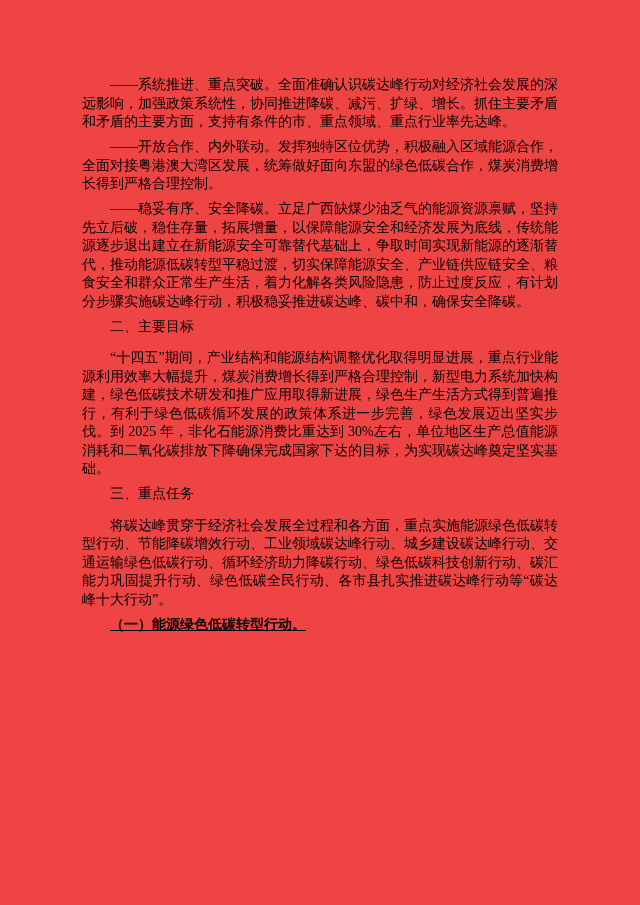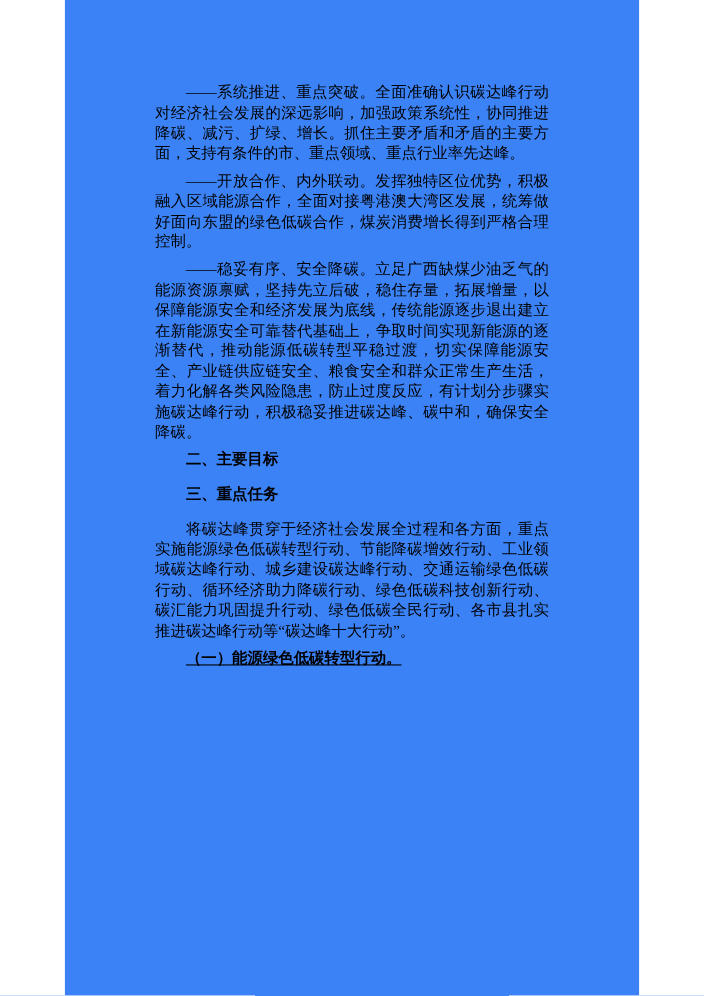--- a/index.html
+++ b/index.html
@@ -1,42 +1,42 @@
 <!DOCTYPE html>
 <html><head>
 <meta charset="utf-8">
 <style>
   html, body {
     margin: 0;
     padding: 0;
     background: #ffffff;
   }
   .page {
-    width: 522px;
+    width: 640px;
     height: 905px;
     margin: 0 auto;
-    background: #3b82f6;
+    background: #ef4444;
     box-sizing: border-box;
     padding: 76px 82px 40px 82px;
     font-family: "Liberation Serif", "DejaVu Serif", serif;
     font-size: 14px;
     line-height: 18.5px;
     color: #000000;
     overflow: hidden;
   }
   .para {
     margin: 0 0 6.5px 0;
     text-indent: 2em;
     text-align: justify;
     word-break: break-all;
   }
   .heading {
     margin: 6px 0 13px 0;
     text-indent: 2em;
-    font-weight: bold;
+    font-weight: normal;
     text-align: justify;
   }
   .subheading {
     margin: 6px 0 0 0;
     text-indent: 2em;
     font-weight: bold;
     text-align: justify;
     text-decoration: underline;
   }
 </style>
@@ -47,20 +47,21 @@
 
   <p class="para">——系统推进、重点突破。全面准确认识碳达峰行动对经济社会发展的深远影响，加强政策系统性，协同推进降碳、减污、扩绿、增长。抓住主要矛盾和矛盾的主要方面，支持有条件的市、重点领域、重点行业率先达峰。</p>
 
 
   <p class="para">——开放合作、内外联动。发挥独特区位优势，积极融入区域能源合作，全面对接粤港澳大湾区发展，统筹做好面向东盟的绿色低碳合作，煤炭消费增长得到严格合理控制。</p>
 
   <p class="para">——稳妥有序、安全降碳。立足广西缺煤少油乏气的能源资源禀赋，坚持先立后破，稳住存量，拓展增量，以保障能源安全和经济发展为底线，传统能源逐步退出建立在新能源安全可靠替代基础上，争取时间实现新能源的逐渐替代，推动能源低碳转型平稳过渡，切实保障能源安全、产业链供应链安全、粮食安全和群众正常生产生活，着力化解各类风险隐患，防止过度反应，有计划分步骤实施碳达峰行动，积极稳妥推进碳达峰、碳中和，确保安全降碳。</p>
 
   <p class="heading">二、主要目标</p>
 
+  <p class="para">“十四五”期间，产业结构和能源结构调整优化取得明显进展，重点行业能源利用效率大幅提升，煤炭消费增长得到严格合理控制，新型电力系统加快构建，绿色低碳技术研发和推广应用取得新进展，绿色生产生活方式得到普遍推行，有利于绿色低碳循环发展的政策体系进一步完善，绿色发展迈出坚实步伐。到 2025 年，非化石能源消费比重达到 30%左右，单位地区生产总值能源消耗和二氧化碳排放下降确保完成国家下达的目标，为实现碳达峰奠定坚实基础。</p>
 
 
   <p class="heading">三、重点任务</p>
 
   <p class="para">将碳达峰贯穿于经济社会发展全过程和各方面，重点实施能源绿色低碳转型行动、节能降碳增效行动、工业领域碳达峰行动、城乡建设碳达峰行动、交通运输绿色低碳行动、循环经济助力降碳行动、绿色低碳科技创新行动、碳汇能力巩固提升行动、绿色低碳全民行动、各市县扎实推进碳达峰行动等“碳达峰十大行动”。</p>
 
   <p class="subheading">（一）能源绿色低碳转型行动。</p>
 
 </div>
 

